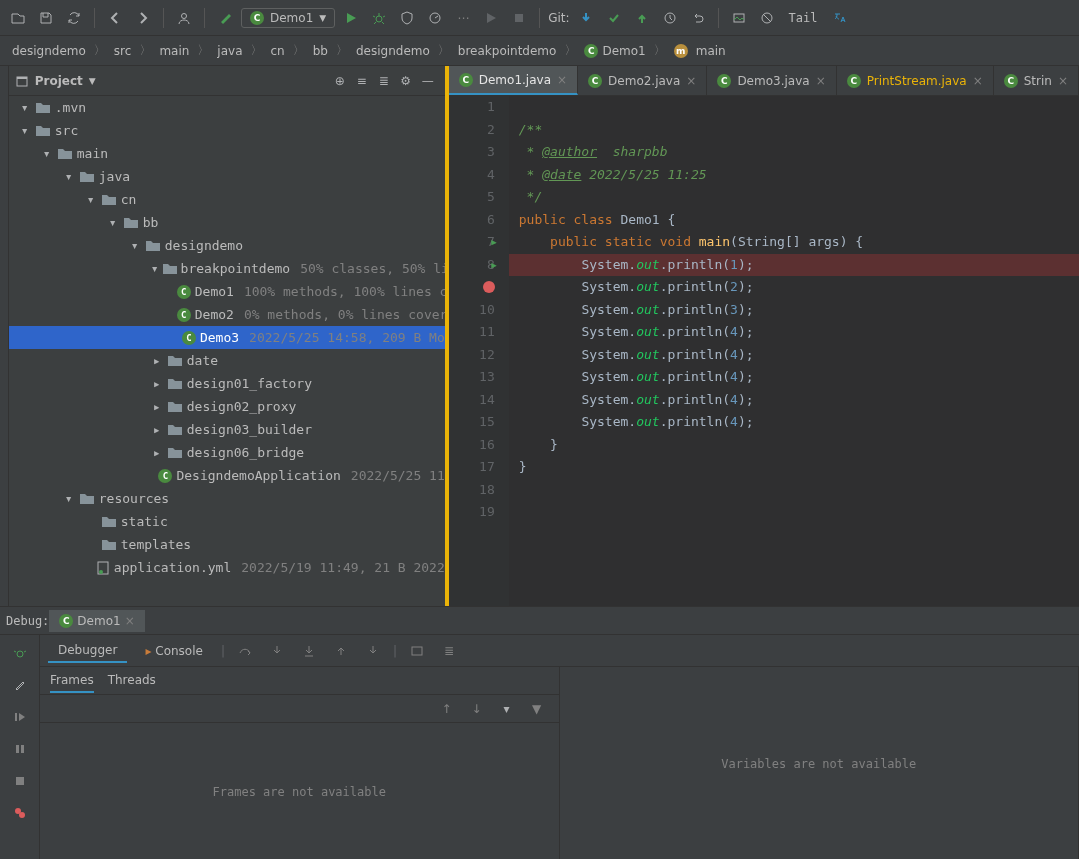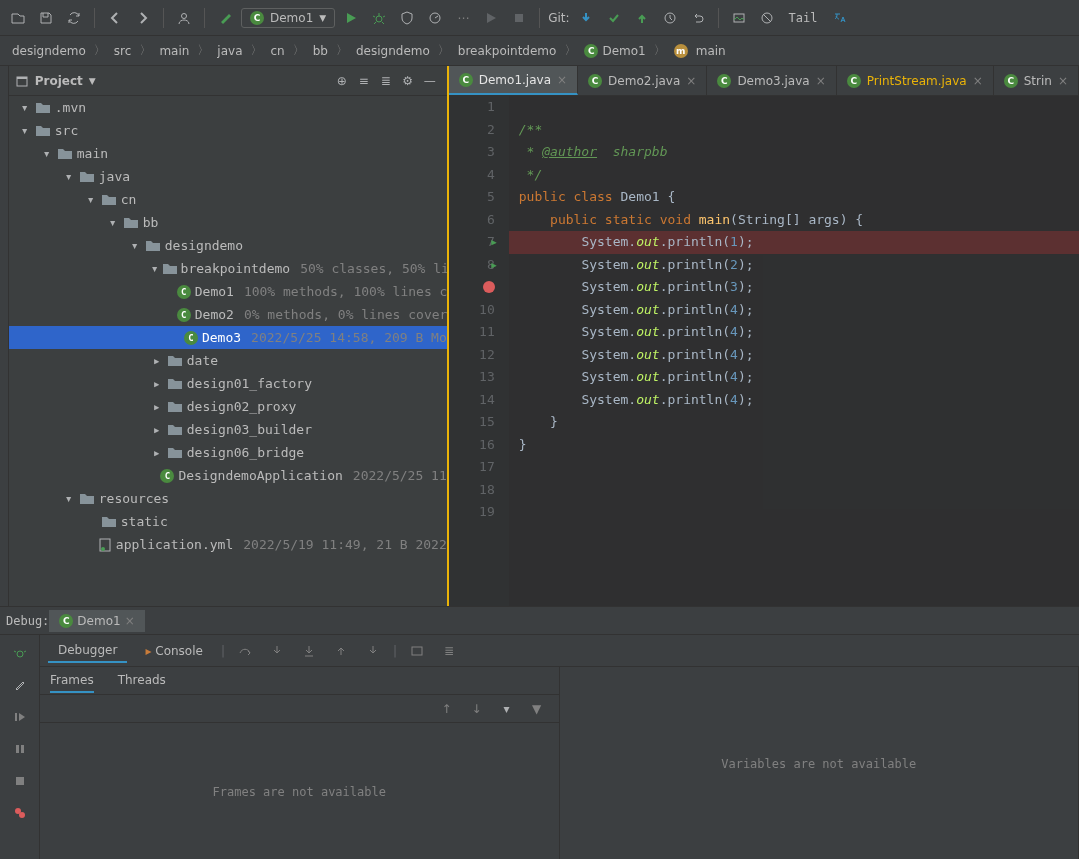--- a/index.html
+++ b/index.html
@@ -56,21 +56,21 @@
   height: 540px;
 }
 .side-strip {
   width: 18px; background: #3c3f41;
   border-right: 1px solid #323232;
 }
 .project-panel {
   width: 440px;
   background: rgba(60,63,65,0.85);
   display: flex; flex-direction: column;
-  border-right: 2px solid #eab308;
+  border-right: 4px solid #eab308;
 }
 .project-header {
   display: flex; align-items: center;
   height: 30px; padding: 0 6px;
   border-bottom: 1px solid #323232;
 }
 .project-header .title {
   display: flex; align-items: center; gap: 6px;
   font-weight: bold;
 }
@@ -131,21 +131,21 @@
   width: 12px; height: 12px; border-radius: 50%;
   background: #db5c5c;
 }
 .code { flex: 1; }
 .code-line { height: 22.5px; line-height: 22.5px; padding-left: 10px; white-space: pre; }
 .code-line.bp-line { background: rgba(138,50,50,0.5); }
 .kw { color: #cc7832; }
 .num { color: #6897bb; }
 .doc { color: #629755; font-style: italic; }
 .doc-tag { color: #629755; font-style: italic; text-decoration: underline; }
-.field { color: #bef264; font-style: italic; }
+.field { color: #22c55e; font-style: italic; }
 .method { color: #ffc66d; }
 .ident { color: #a9b7c6; }
 .debug-panel {
   border-top: 1px solid #323232;
   background: rgba(60,63,65,0.9);
 }
 .debug-tabs {
   display: flex; align-items: center;
   height: 28px; padding: 0 6px;
   border-bottom: 1px solid #323232;
@@ -177,21 +177,21 @@
 .frames-pane, .vars-pane {
   flex: 1; display: flex; flex-direction: column;
   border-right: 1px solid #323232;
 }
 .pane-sub-header {
   height: 28px; display: flex; align-items: center;
   padding: 0 10px;
   border-bottom: 1px solid #323232;
 }
 .pane-sub-header.right { justify-content: flex-end; gap: 6px; }
-.frames-pane .sub-tabs { display: flex; gap: 24px; }
+.frames-pane .sub-tabs { display: flex; gap: 14px; }
 .sub-tab { cursor: pointer; padding: 4px 0; }
 .sub-tab.active { border-bottom: 2px solid #3592c4; }
 .pane-msg {
   flex: 1; display: flex; align-items: center; justify-content: center;
   color: #808080; font-family: "DejaVu Sans Mono", monospace;
 }
 svg { display: block; }
 </style>
 </head>
 <body>
@@ -549,20 +549,29 @@
           <span class="tree-label">resources</span>
         </div>
         <div class="tree-row" style="padding-left: 76px;">
           <span class="tree-chevron"></span>
           <span class="tree-icon">
             <svg width="14" height="12" viewBox="0 0 14 12">
               <path d="M0 1h5l2 2h7v8H0z" fill="#87939a"></path>
             </svg>
           </span>
           <span class="tree-label">static</span>
+        </div>
+        <div class="tree-row" style="padding-left: 76px;">
+          <span class="tree-chevron"></span>
+          <span class="tree-icon">
+            <svg width="14" height="12" viewBox="0 0 14 12">
+              <path d="M0 1h5l2 2h7v8H0z" fill="#87939a"></path>
+            </svg>
+          </span>
+          <span class="tree-label">templates</span>
         </div>
         <div class="tree-row" style="padding-left: 76px; align-items: center;">
           <span class="tree-chevron"></span>
           <span class="tree-icon">
             <svg width="14" height="14" viewBox="0 0 14 14">
               <rect x="2" y="1" width="10" height="12" fill="none" stroke="#afb1b3"></rect>
               <circle cx="5" cy="11" r="2" fill="#499c54"></circle>
             </svg>
           </span>
           <span class="tree-label">application.yml</span>
@@ -618,20 +627,21 @@
           <div class="gutter-line">15</div>
           <div class="gutter-line">16</div>
           <div class="gutter-line">17</div>
           <div class="gutter-line">18</div>
           <div class="gutter-line">19</div>
         </div>
       <div class="code" id="code">
           <div class="code-line"></div>
           <div class="code-line"><span class="doc">/**</span></div>
           <div class="code-line"><span class="doc"> * </span><span class="doc-tag">@author</span><span class="doc">  sharpbb</span></div>
+          <div class="code-line"><span class="doc"> * </span><span class="doc-tag">@date</span><span class="doc"> 2022/5/25 11:25</span></div>
           <div class="code-line"><span class="doc"> */</span></div>
           <div class="code-line"><span class="kw">public</span> <span class="kw">class</span> <span class="ident">Demo1</span> <span class="ident">{</span></div>
           <div class="code-line">    <span class="kw">public</span> <span class="kw">static</span> <span class="kw">void</span> <span class="method">main</span><span class="ident">(String[] args) {</span></div>
           <div class="code-line bp-line">        <span class="ident">System.</span><span class="field">out</span><span class="ident">.println(</span><span class="num">1</span><span class="ident">);</span></div>
           <div class="code-line">        <span class="ident">System.</span><span class="field">out</span><span class="ident">.println(</span><span class="num">2</span><span class="ident">);</span></div>
           <div class="code-line">        <span class="ident">System.</span><span class="field">out</span><span class="ident">.println(</span><span class="num">3</span><span class="ident">);</span></div>
           <div class="code-line">        <span class="ident">System.</span><span class="field">out</span><span class="ident">.println(</span><span class="num">4</span><span class="ident">);</span></div>
           <div class="code-line">        <span class="ident">System.</span><span class="field">out</span><span class="ident">.println(</span><span class="num">4</span><span class="ident">);</span></div>
           <div class="code-line">        <span class="ident">System.</span><span class="field">out</span><span class="ident">.println(</span><span class="num">4</span><span class="ident">);</span></div>
           <div class="code-line">        <span class="ident">System.</span><span class="field">out</span><span class="ident">.println(</span><span class="num">4</span><span class="ident">);</span></div>

